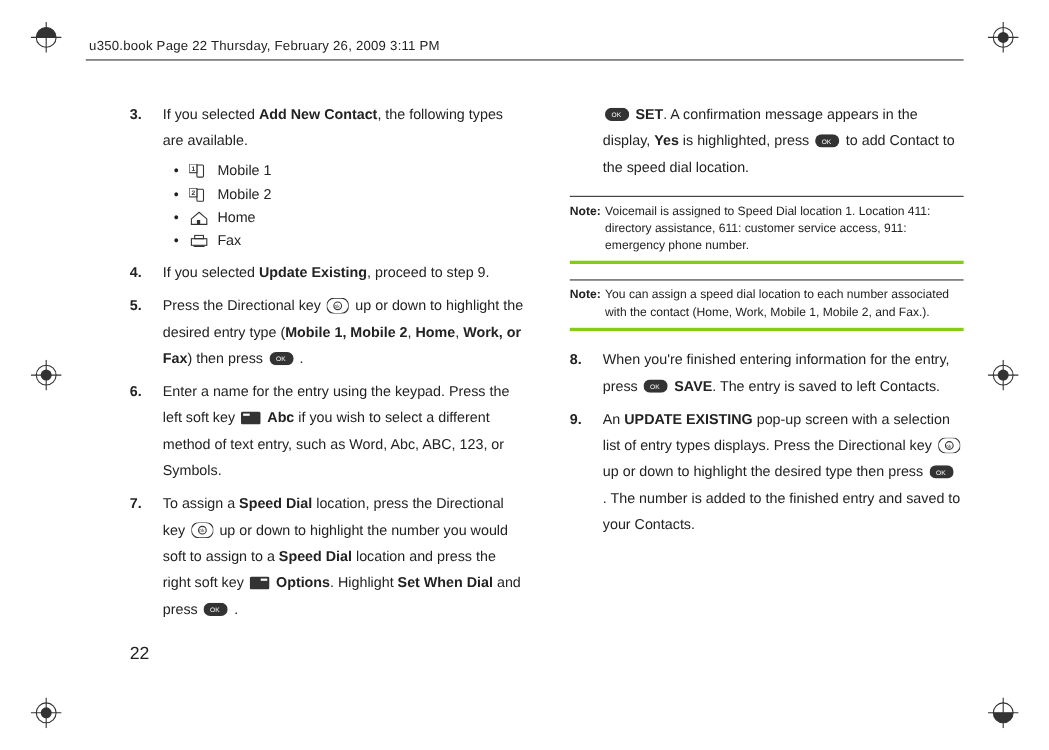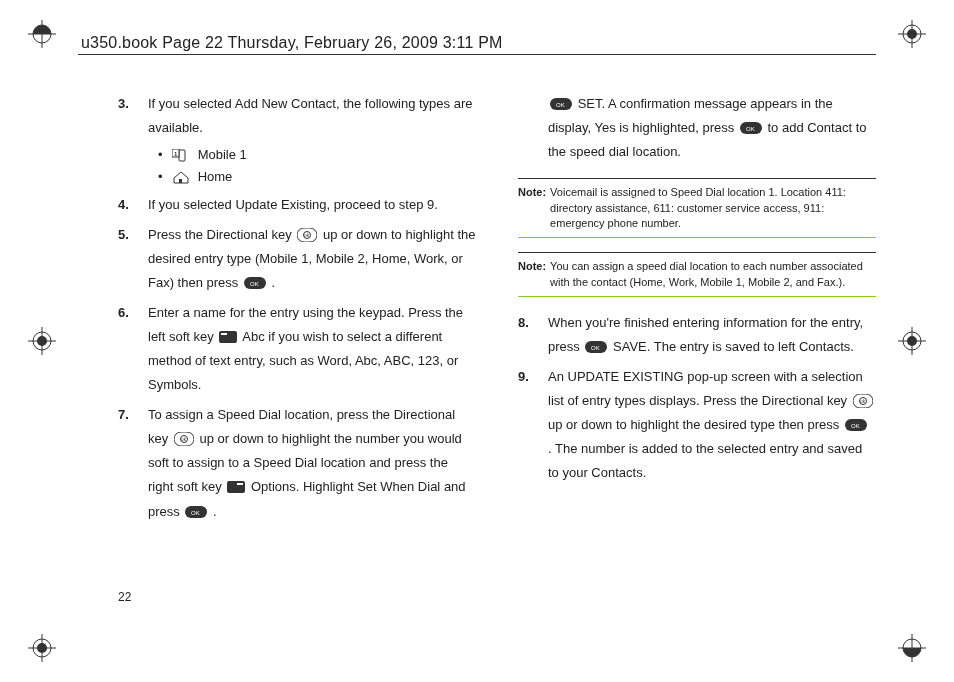--- a/index.html
+++ b/index.html
@@ -33,21 +33,21 @@
     right: 78px;
     height: 0;
     border-top: 1px solid #333;
   }
   .top-rule { top: 54px; }
 
   .header-line {
     position: absolute;
     top: 34px;
     left: 81px;
-    font-size: 16px;
+    font-size: 12px;
     letter-spacing: 0.2px;
   }
 
   .cols {
     position: absolute;
     top: 92px;
     left: 118px;
     right: 78px;
     bottom: 70px;
     display: flex;
@@ -67,21 +67,21 @@
     position: relative;
     padding-left: 30px;
     margin-bottom: 6px;
   }
   ol.steps > li .num {
     position: absolute;
     left: 0;
     top: 0;
     font-weight: bold;
   }
-  .bold { font-weight: normal; }
+  .bold { font-weight: bold; }
 
   .sublist {
     list-style: none;
     margin: 4px 0 2px 0;
     padding-left: 10px;
   }
   .sublist li {
     position: relative;
     padding-left: 14px;
     line-height: 1.65;
@@ -115,33 +115,33 @@
   .softkey svg { width:100%; height:100%; }
   .dir-btn {
     display:inline-block; width:20px; height:14px; vertical-align:-3px; margin:0 2px;
   }
   .dir-btn svg { width:100%; height:100%; }
 
   .note-block {
     margin: 14px 0;
     padding: 6px 0;
     border-top: 1px solid #333;
-    border-bottom: 1px solid #84cc16;
+    border-bottom: 3px solid #84cc16;
     font-size: 11px;
     line-height: 1.4;
     display: flex;
     justify-content: flex-end;
   }
   .note-block .nlabel { font-weight: bold; margin-right: 4px; white-space: nowrap; }
 
   .page-num {
     position: absolute;
     left: 118px;
     bottom: 78px;
-    font-size: 12px;
+    font-size: 16px;
   }
 </style>
 </head>
 <body>
 
 <div class="crop-mark cm-tl">
   <svg viewBox="0 0 28 28">
       <circle cx="14" cy="14" r="9" fill="none" stroke="#333"></circle>
       <line x1="0" y1="14" x2="28" y2="14" stroke="#333"></line>
       <line x1="14" y1="0" x2="14" y2="28" stroke="#333"></line>
@@ -204,24 +204,40 @@
           <li>
             <span class="icon"><svg viewBox="0 0 18 13">
                   <rect x="7" y="1" width="6" height="11" rx="1" fill="none" stroke="#333"></rect>
                   <rect x="0" y="0" width="7" height="8" fill="#fff" stroke="#333"></rect>
                   <text x="2" y="6.5" font-size="6" font-weight="bold" fill="#333">1</text>
                 </svg></span>
             <span>Mobile 1</span>
           </li>
           <li>
             <span class="icon"><svg viewBox="0 0 18 13">
+                  <rect x="7" y="1" width="6" height="11" rx="1" fill="none" stroke="#333"></rect>
+                  <rect x="0" y="0" width="7" height="8" fill="#fff" stroke="#333"></rect>
+                  <text x="2" y="6.5" font-size="6" font-weight="bold" fill="#333">2</text>
+                </svg></span>
+            <span>Mobile 2</span>
+          </li>
+          <li>
+            <span class="icon"><svg viewBox="0 0 18 13">
                   <path d="M2 7 L9 1 L16 7 L16 12 L2 12 Z" fill="none" stroke="#333"></path>
                   <rect x="7" y="8" width="3" height="4" fill="#333"></rect>
                 </svg></span>
             <span>Home</span>
+          </li>
+          <li>
+            <span class="icon"><svg viewBox="0 0 18 13">
+                  <rect x="2" y="4" width="14" height="6" fill="none" stroke="#333"></rect>
+                  <rect x="5" y="1" width="8" height="3" fill="none" stroke="#333"></rect>
+                  <line x1="4" y1="11" x2="14" y2="11" stroke="#333"></line>
+                </svg></span>
+            <span>Fax</span>
           </li>
         </ul>
       </li>
 
       <li>
         <span class="num">4.</span>
         <span>If you selected </span><span class="bold">Update Existing</span><span>, proceed to step 9.</span>
       </li>
 
       <li>
@@ -314,19 +330,19 @@
         <span class="dir-btn"><svg viewBox="0 0 20 14">
               <rect x="0" y="0" width="20" height="14" rx="7" fill="none" stroke="#333"></rect>
               <circle cx="10" cy="7" r="3.5" fill="none" stroke="#333"></circle>
               <text x="7.2" y="9" font-size="4.5" fill="#333">ok</text>
             </svg></span>
         <span> up or down to highlight the desired type then press </span>
         <span class="ok-pill"><svg viewBox="0 0 22 12">
               <rect x="0" y="0" width="22" height="12" rx="6" fill="#333"></rect>
               <text x="6" y="8.5" font-size="6" fill="#fff">OK</text>
             </svg></span>
-        <span>. The number is added to the selected entry and saved to your Contacts.</span>
+        <span>. The number is added to the finished entry and saved to your Contacts.</span>
       </li>
     </ol>
   </div>
 </div>
 
 <div class="page-num">22</div>
 
 </body></html>

